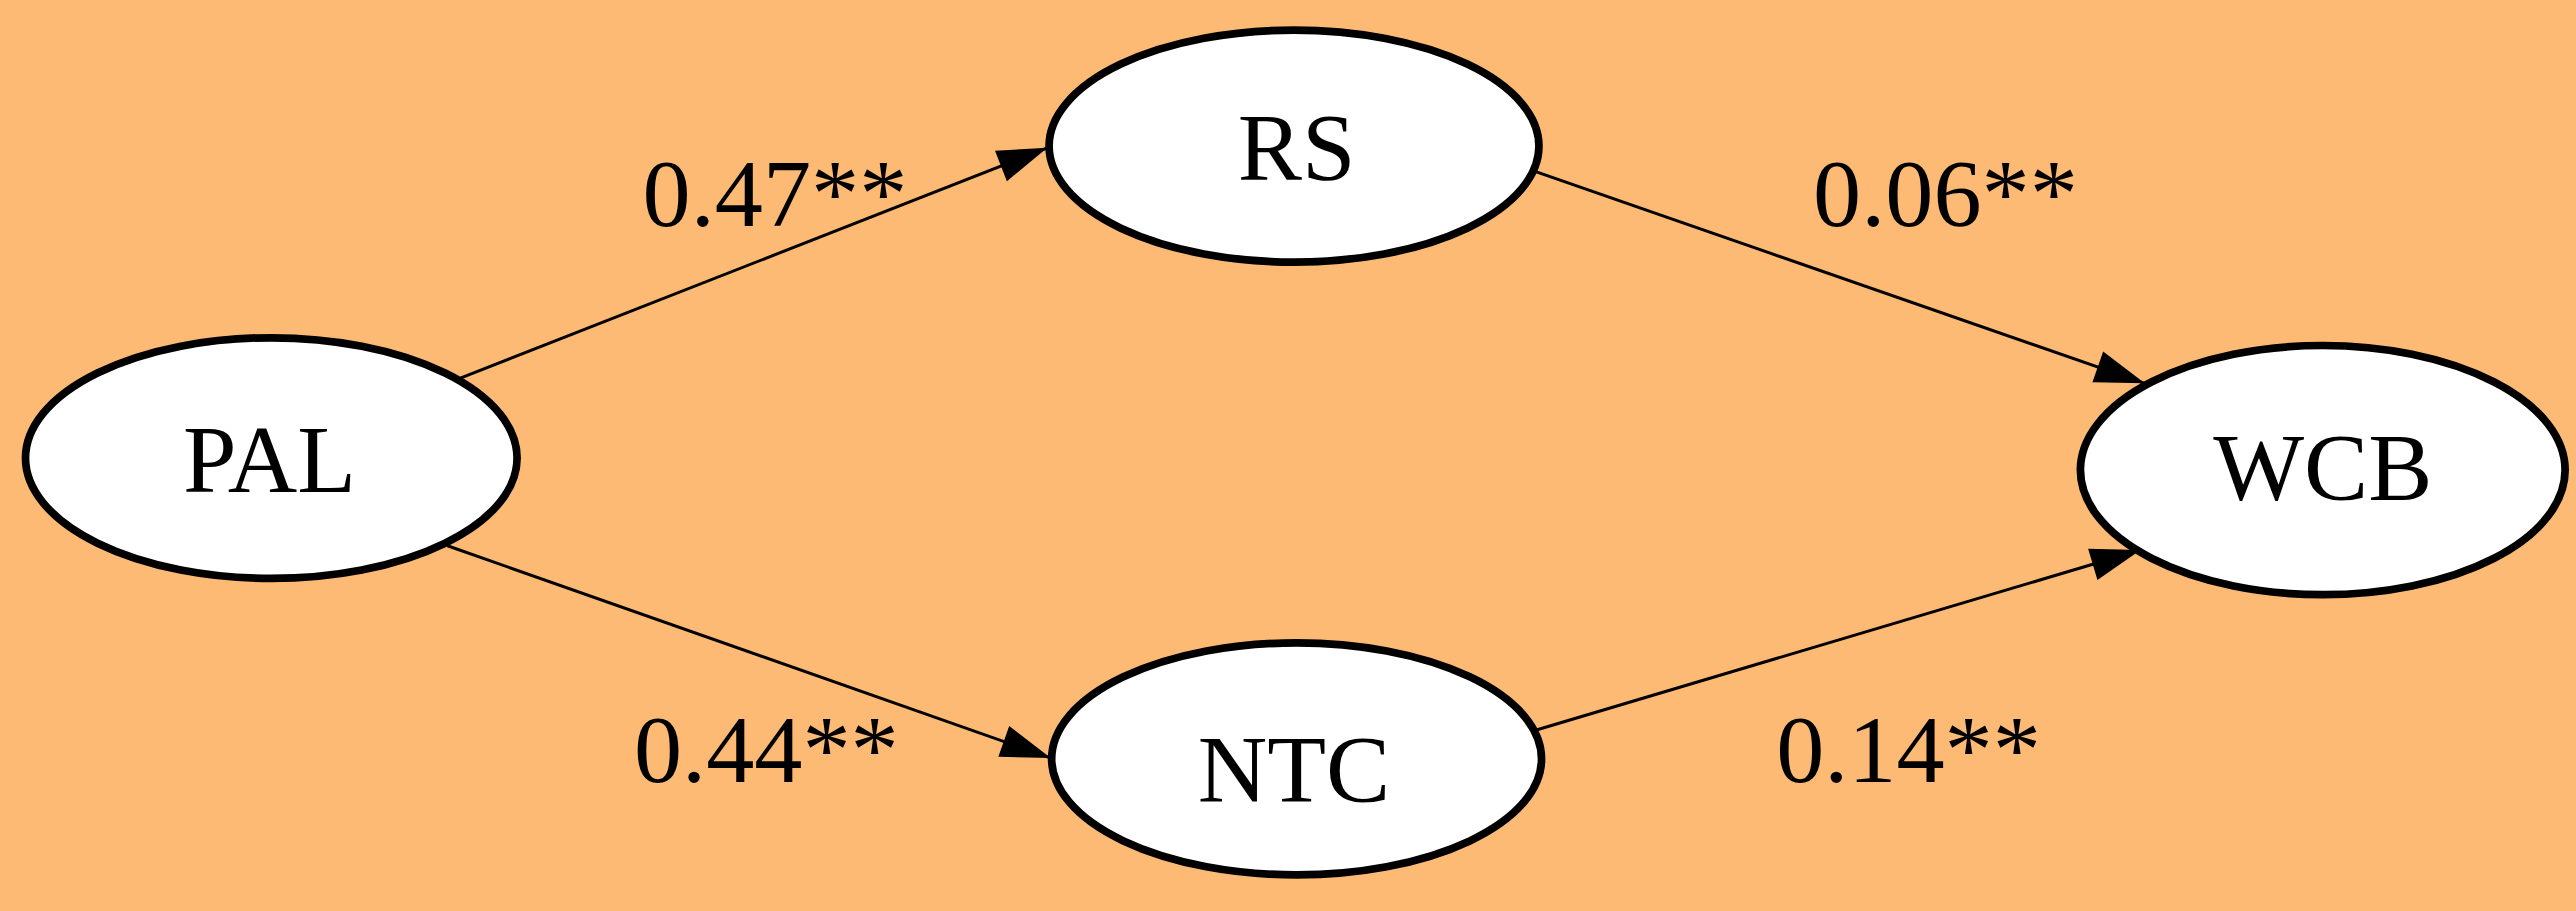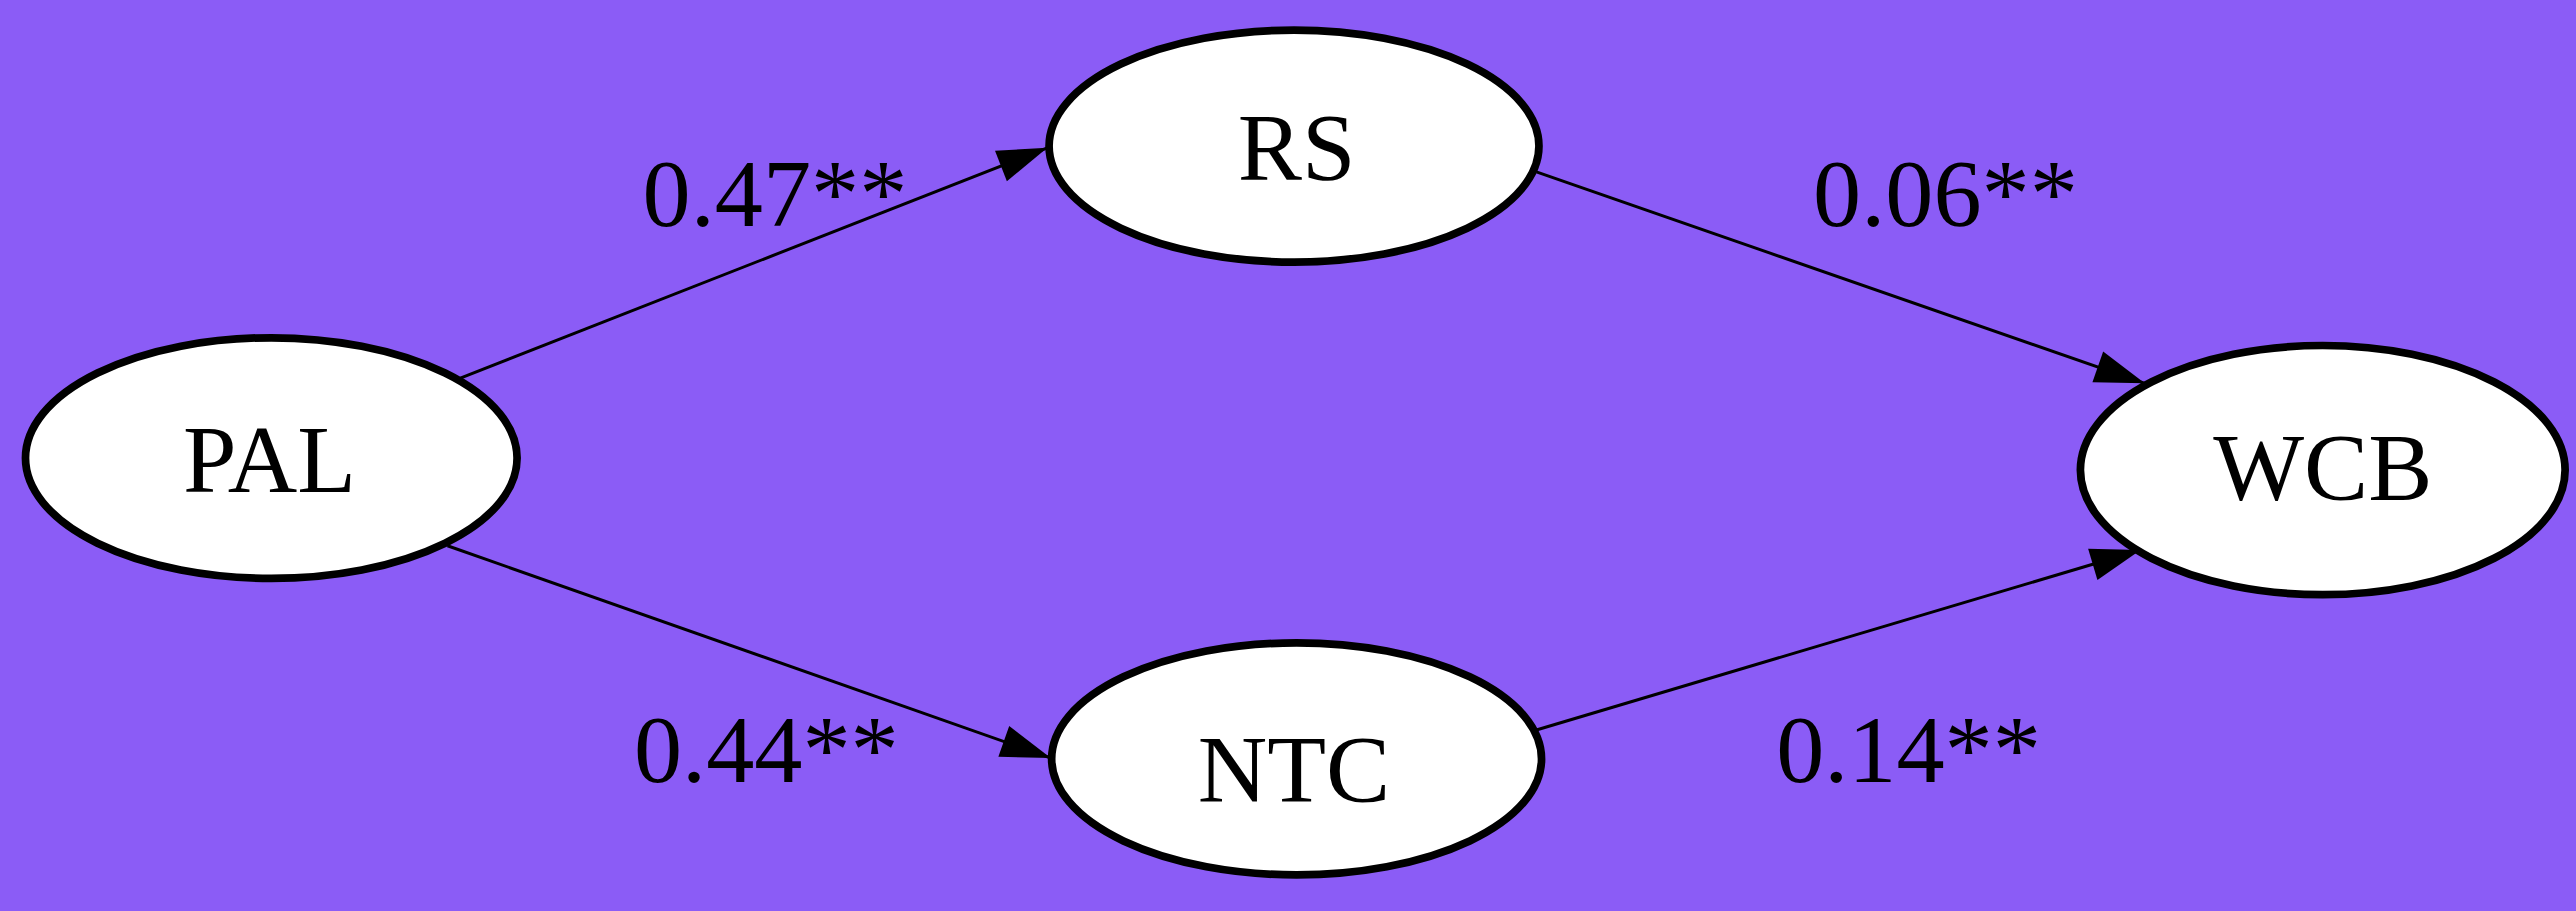--- a/index.html
+++ b/index.html
@@ -7,21 +7,21 @@
     padding: 0;
     background: #ffffff;
     width: 2576px;
     height: 911px;
     overflow: hidden;
   }
   .stage {
     position: relative;
     width: 2576px;
     height: 911px;
-    background: #8b5cf6;
+    background: #fdba74;
     text-align: right;
   }
   svg {
     display: block;
     width: 2576px;
     height: 911px;
   }
   .node-ellipse {
     fill: #ffffff;
     stroke: #000000;

